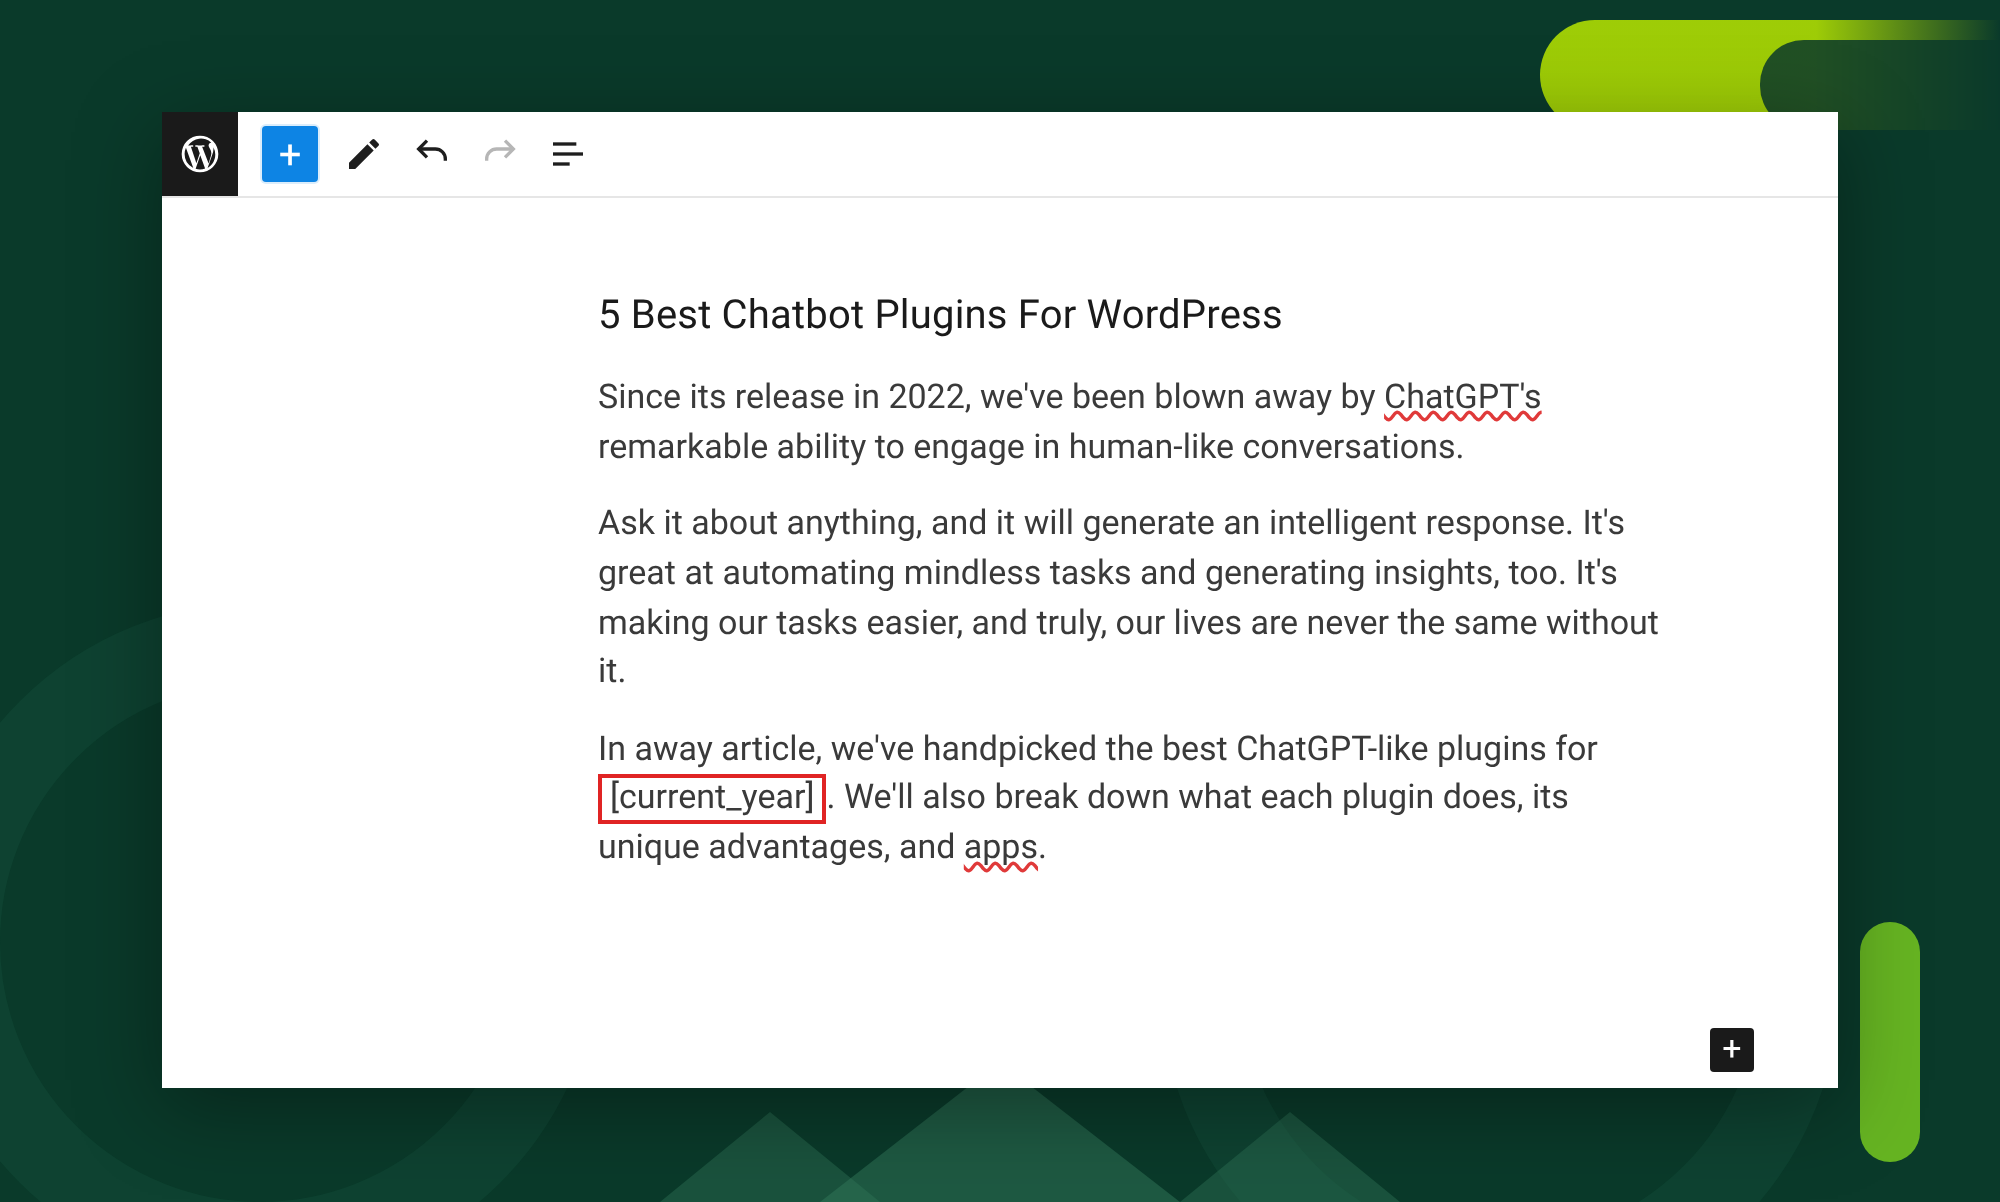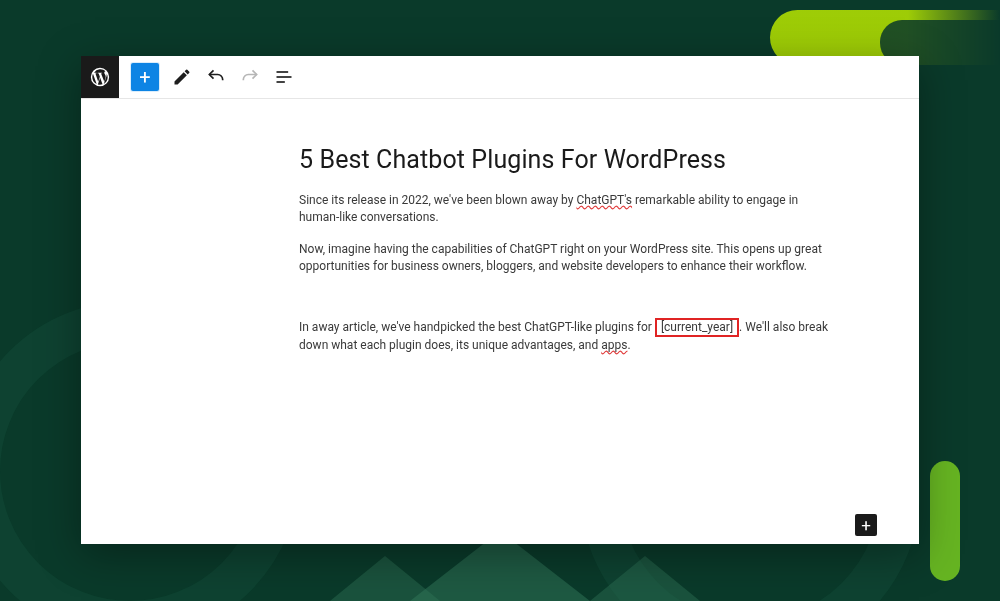--- a/index.html
+++ b/index.html
@@ -121,41 +121,40 @@
   .tool-icn.dim { color: #b6b6b6; }
   .tool-icn svg { width: 20px; height: 20px; }
 
   
   .content {
     padding: 26px 84px 0 218px;
     max-width: 600px;
   }
   h2.title {
     font-weight: 400;
-    font-size: 25px;
+    font-size: 20px;
     color: #1a1a1a;
     margin: 20px 0 18px 0;
     letter-spacing: .1px;
   }
   p.para {
-    font-size: 12px;
+    font-size: 17px;
     line-height: 1.45;
     color: #3a3a3a;
     margin: 0 0 14px 0;
   }
   .spellcheck-red {
     text-decoration: underline wavy #e03a3a;
     text-decoration-skip-ink: none;
   }
   .highlight-box {
     border: 2px solid #e02424;
     padding: 1px 4px;
     display: inline-block;
     line-height: 1.1;
-    margin-top: 28px;
   }
   
   .add-block {
     position: absolute;
     right: 42px; bottom: 8px;
     width: 22px; height: 22px;
     background: #1a1a1a;
     color: #fff;
     display: flex; align-items: center; justify-content: center;
     font-size: 17px; line-height: 1;
@@ -209,22 +208,22 @@
     </div>
   </div>
 
   <div class="content">
     <h2 class="title">5 Best Chatbot Plugins For WordPress</h2>
 
     <p class="para">
       <span>Since its release in 2022, we've been blown away by </span><span class="spellcheck-red">ChatGPT's</span><span> remarkable ability to engage in human-like conversations.</span>
     </p>
 
-
-    <p class="para">Now, imagine having the capabilities of ChatGPT right on your WordPress site. This opens up great opportunities for business owners, bloggers, and website developers to enhance their workflow.</p>
+    <p class="para">Ask it about anything, and it will generate an intelligent response. It's great at automating mindless tasks and generating insights, too. It's making our tasks easier, and truly, our lives are never the same without it.</p>
+
 
 
     <p class="para">
       <span>In away article, we've handpicked the best ChatGPT-like plugins for </span><span class="highlight-box">[current_year]</span><span>. We'll also break down what each plugin does, its unique advantages, and </span><span class="spellcheck-red">apps</span><span>.</span>
     </p>
   </div>
 
   <div class="add-block">+</div>
 
 </div>

